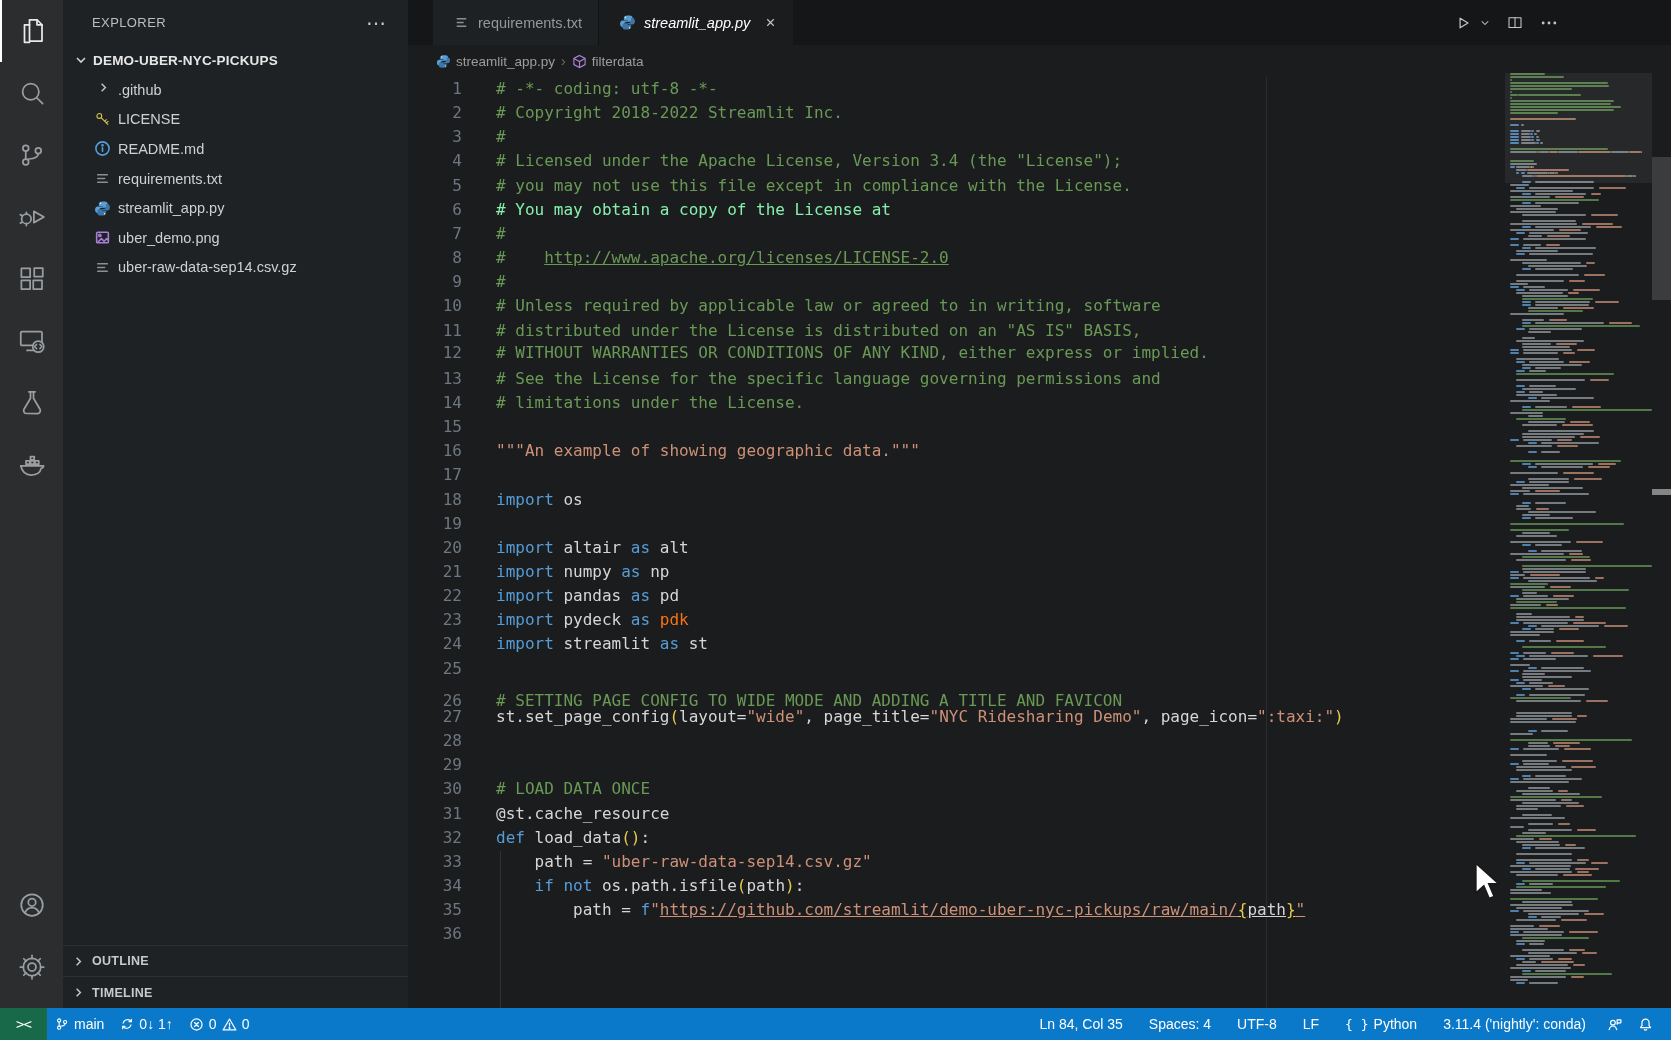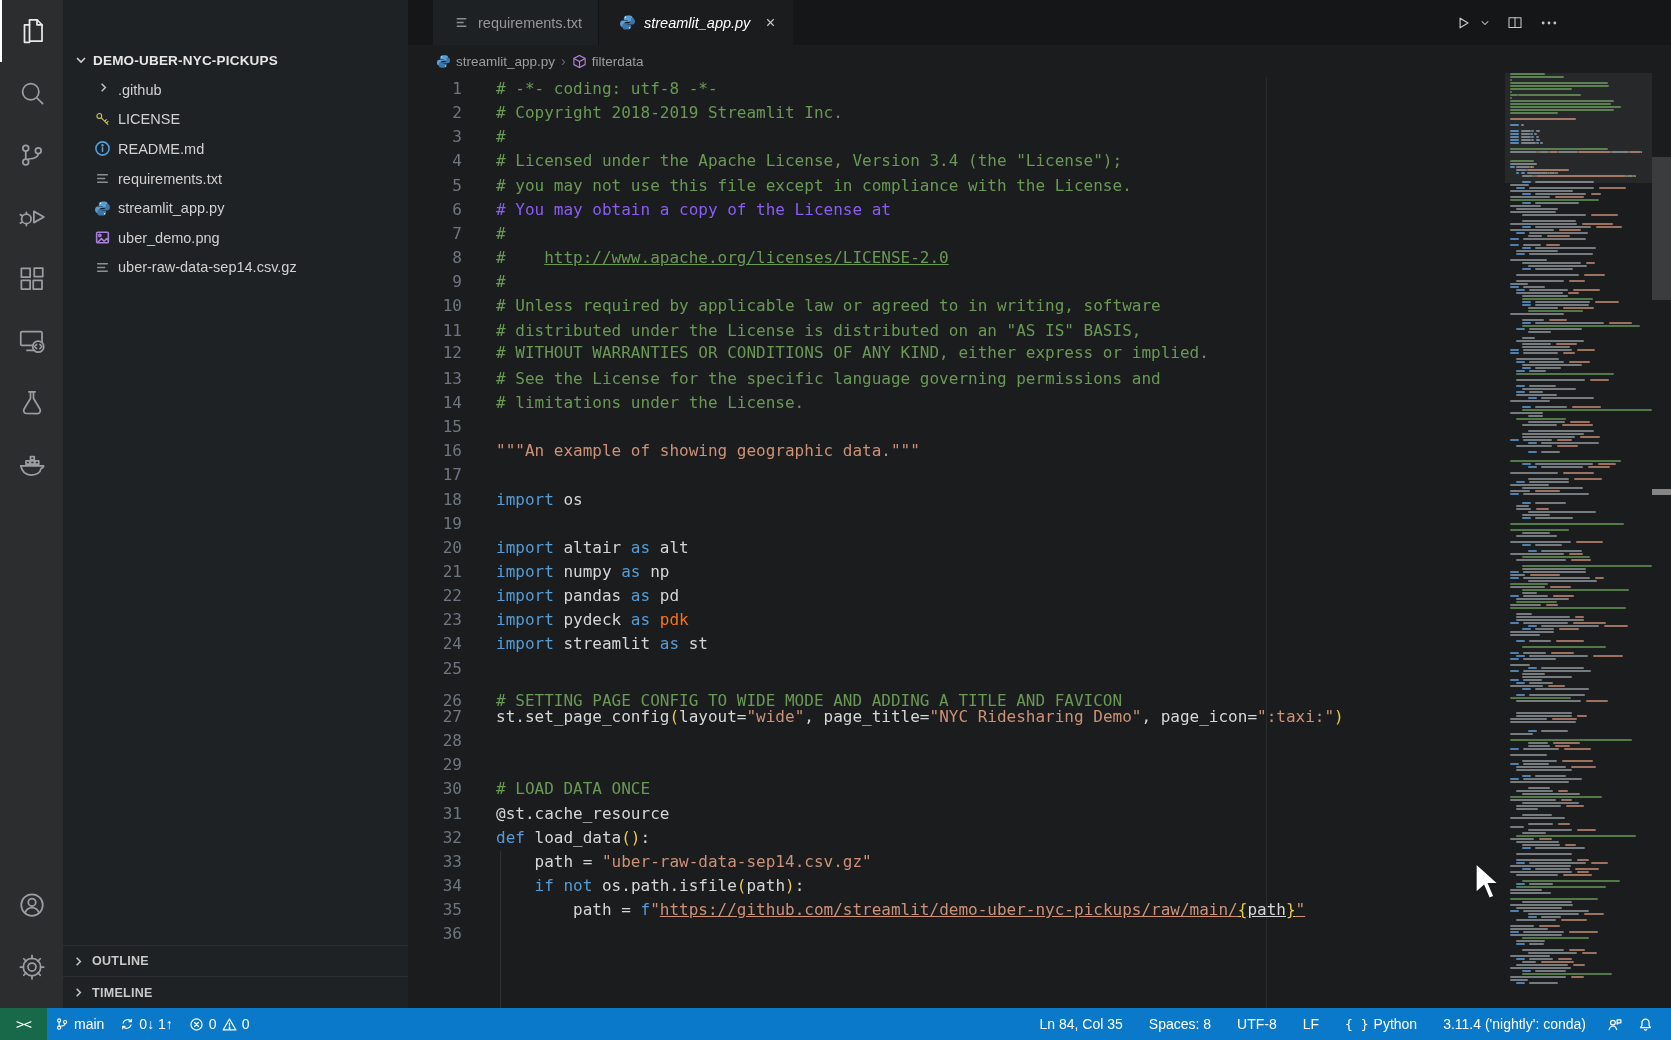--- a/index.html
+++ b/index.html
@@ -160,20 +160,24 @@
           <svg viewBox="0 0 24 24">
             <circle cx="12" cy="12" r="3.2"></circle>
             <circle cx="12" cy="12" r="7"></circle>
             <path d="M12 2.6v2.6M12 18.8v2.6M2.6 12h2.6M18.8 12h2.6M5.4 5.4l1.9 1.9M16.7 16.7l1.9 1.9M18.6 5.4l-1.9 1.9M7.3 16.7l-1.9 1.9"></path>
           </svg>
         </div>
       </div>
   </nav>
 
   <aside class="sidebar">
+    <div class="sb-header">
+      <span class="sb-title">EXPLORER</span>
+      <span class="sb-more">⋯</span>
+    </div>
     <div class="project-row">
       <svg viewBox="0 0 16 16">
           <path d="M4 6l4 4 4-4"></path>
         </svg>
       <span class="project-label">DEMO-UBER-NYC-PICKUPS</span>
     </div>
     <div class="files">
         <div class="file-row" style="top: 0px;">
           <span class="folder-chev"><svg viewBox="0 0 16 16">
               <path d="M6 4l4 4-4 4"></path>
@@ -326,25 +330,25 @@
             </svg>
           </span>
           <span>filterdata</span>
         </span>
       </div>
     <div class="code-view">
       <div class="ruler"></div>
       <div class="indent-guide"></div>
       <div class="code-lines">
           <div class="code-line" style="top: 0px;"><span class="ln">1</span><span class="lt"><span style="color: rgb(106, 153, 85);"># -*- coding: utf-8 -*-</span></span></div>
-          <div class="code-line" style="top: 24.15px;"><span class="ln">2</span><span class="lt"><span style="color: rgb(106, 153, 85);"># Copyright 2018-2019 Streamlit Inc.</span></span></div>
+          <div class="code-line" style="top: 24.15px;"><span class="ln">2</span><span class="lt"><span style="color: rgb(106, 153, 85);"># Copyright 2018-2022 Streamlit Inc.</span></span></div>
           <div class="code-line" style="top: 48.3px;"><span class="ln">3</span><span class="lt"><span style="color: rgb(106, 153, 85);">#</span></span></div>
           <div class="code-line" style="top: 72.45px;"><span class="ln">4</span><span class="lt"><span style="color: rgb(106, 153, 85);"># Licensed under the Apache License, Version 3.4 (the "License");</span></span></div>
           <div class="code-line" style="top: 96.6px;"><span class="ln">5</span><span class="lt"><span style="color: rgb(106, 153, 85);"># you may not use this file except in compliance with the License.</span></span></div>
-          <div class="code-line" style="top: 120.75px;"><span class="ln">6</span><span class="lt"><span style="color: #8b5cf6;"># You may obtain a copy of the License at</span></span></div>
+          <div class="code-line" style="top: 120.75px;"><span class="ln">6</span><span class="lt"><span style="color: #86efac;"># You may obtain a copy of the License at</span></span></div>
           <div class="code-line" style="top: 144.9px;"><span class="ln">7</span><span class="lt"><span style="color: rgb(106, 153, 85);">#</span></span></div>
           <div class="code-line" style="top: 169.05px;"><span class="ln">8</span><span class="lt"><span style="color: rgb(106, 153, 85);">#    </span><span style="color: rgb(106, 153, 85); text-decoration: underline;">http://www.apache.org/licenses/LICENSE-2.0</span></span></div>
           <div class="code-line" style="top: 193.2px;"><span class="ln">9</span><span class="lt"><span style="color: rgb(106, 153, 85);">#</span></span></div>
           <div class="code-line" style="top: 217.35px;"><span class="ln">10</span><span class="lt"><span style="color: rgb(106, 153, 85);"># Unless required by applicable law or agreed to in writing, software</span></span></div>
           <div class="code-line" style="top: 241.5px;"><span class="ln">11</span><span class="lt"><span style="color: rgb(106, 153, 85);"># distributed under the License is distributed on an "AS IS" BASIS,</span></span></div>
           <div class="code-line" style="top: 264px;"><span class="ln">12</span><span class="lt"><span style="color: rgb(106, 153, 85);"># WITHOUT WARRANTIES OR CONDITIONS OF ANY KIND, either express or implied.</span></span></div>
           <div class="code-line" style="top: 289.8px;"><span class="ln">13</span><span class="lt"><span style="color: rgb(106, 153, 85);"># See the License for the specific language governing permissions and</span></span></div>
           <div class="code-line" style="top: 313.95px;"><span class="ln">14</span><span class="lt"><span style="color: rgb(106, 153, 85);"># limitations under the License.</span></span></div>
           <div class="code-line" style="top: 338.1px;"><span class="ln">15</span><span class="lt"></span></div>
           <div class="code-line" style="top: 362.25px;"><span class="ln">16</span><span class="lt"><span style="color: rgb(206, 145, 120);">"""An example of showing geographic data."""</span></span></div>
@@ -854,21 +858,21 @@
             <circle cx="8" cy="11.7" r=".5" fill="currentColor"></circle>
           </svg>
           <span>0</span>
         </div>
       </div>
     <div class="st-right">
         <div class="st-item" style="padding: 0px 13px;">
           <span>Ln 84, Col 35</span>
         </div>
         <div class="st-item" style="padding: 0px 13px;">
-          <span>Spaces: 8</span>
+          <span>Spaces: 4</span>
         </div>
         <div class="st-item" style="padding: 0px 13px;">
           <span>UTF-8</span>
         </div>
         <div class="st-item" style="padding: 0px 13px;">
           <span>LF</span>
         </div>
         <div class="st-item" style="padding: 0px 13px;">
           <span class="braces-glyph">{ }</span>
           <span>Python</span>

